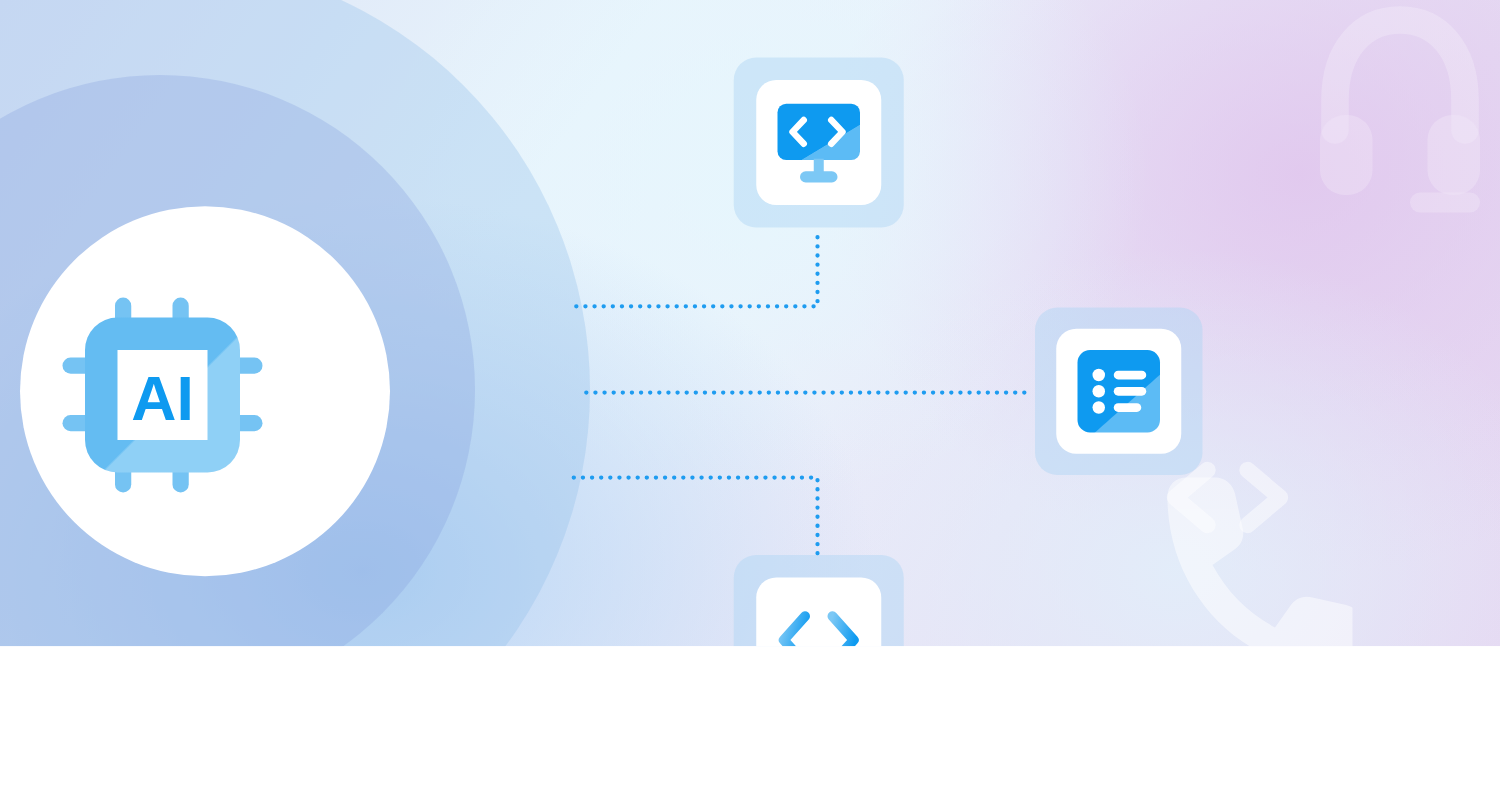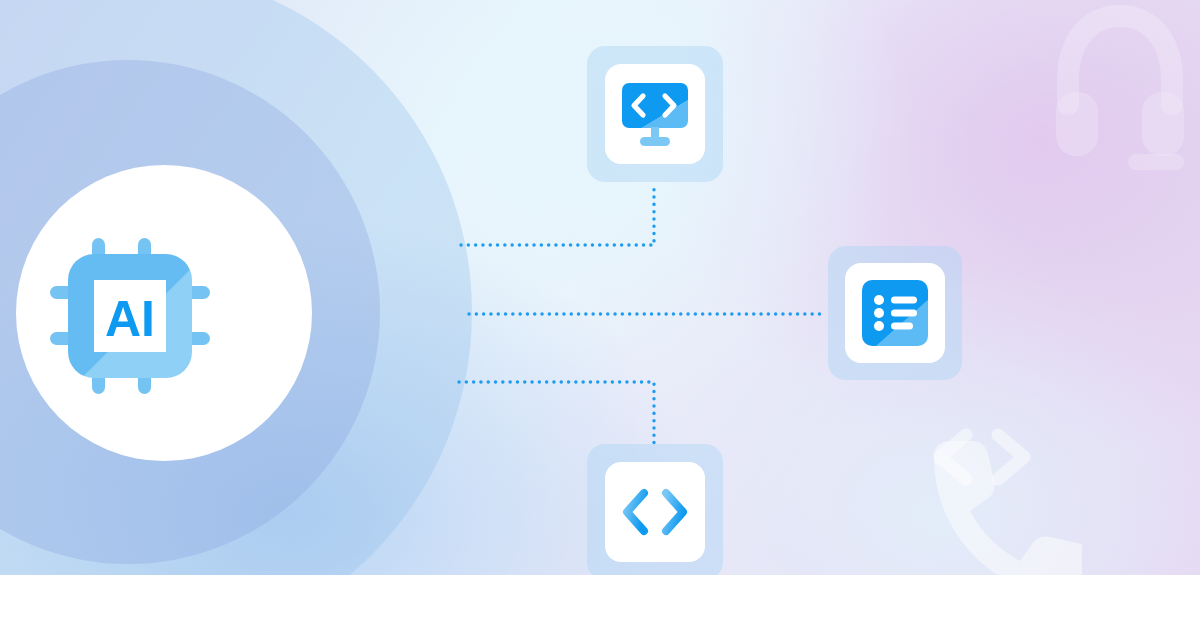--- a/index.html
+++ b/index.html
@@ -6,21 +6,21 @@
   html, body {
     margin: 0;
     padding: 0;
     background: #ffffff;
   }
   * { box-sizing: border-box; }
 
   .banner {
     position: relative;
     width: 1200px;
-    height: 575px;
+    height: 517px;
     overflow: hidden;
     font-family: "Liberation Sans", sans-serif;
     background: #e9eefb;
   }
 
   
   .bg-base {
     position: absolute;
     inset: 0;
     background:

